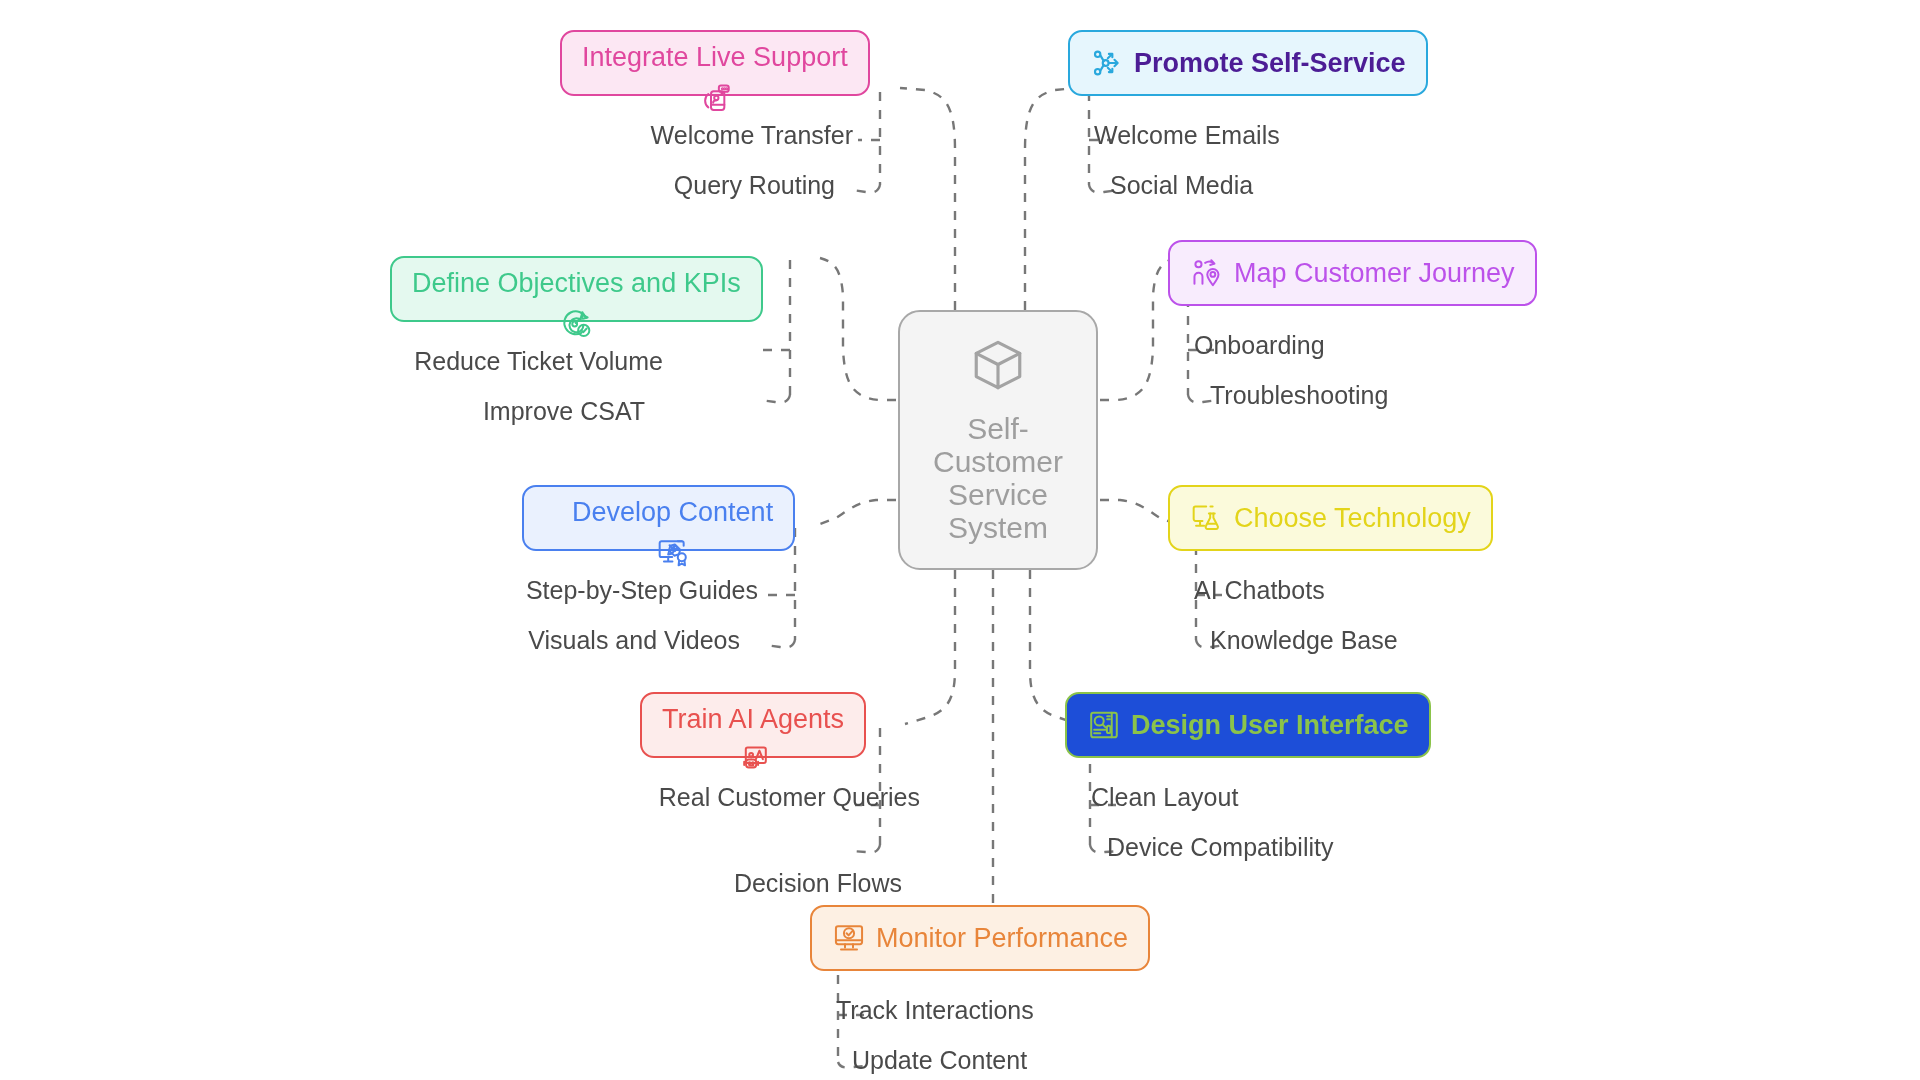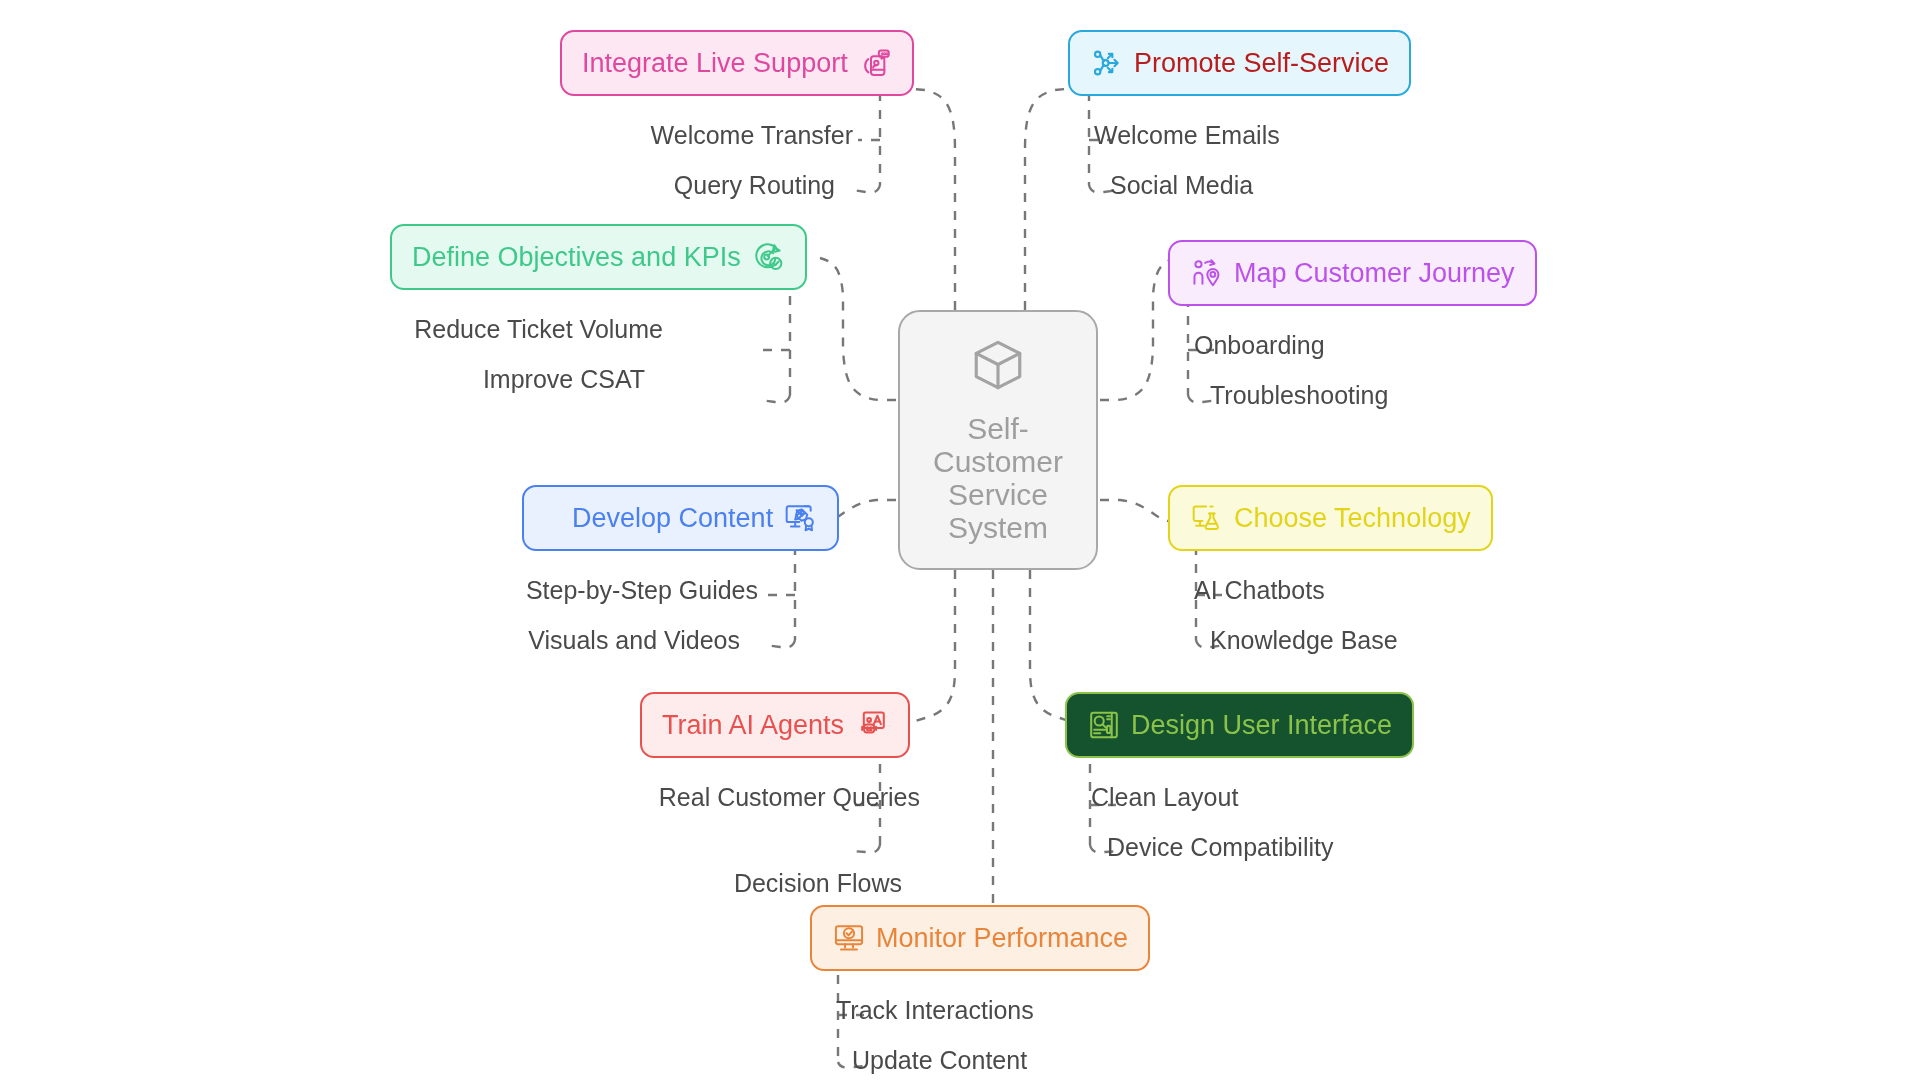--- a/index.html
+++ b/index.html
@@ -96,21 +96,21 @@
     white-space: nowrap;
   }
   .subs.align-right { align-items: flex-end; }
   .subs.align-left  { align-items: flex-start; }
   .subs.align-right .sub-item:nth-child(1) { padding-right: 12px; }
   .subs.align-right .sub-item:nth-child(2) { padding-right: 30px; }
   .subs.align-left  .sub-item:nth-child(1) { padding-left: 26px; }
   .subs.align-left  .sub-item:nth-child(2) { padding-left: 42px; }
 
   .branch.right .branch-node { flex-direction: row; }
-  .branch.left  .branch-node { }
+  .branch.left  .branch-node { flex-direction: column; }
 </style>
 </head>
 <body>
 
 <div id="canvas">
 
   <svg id="connectors" viewBox="0 0 1920 1080" xmlns="http://www.w3.org/2000/svg">
     <g fill="none" stroke="#777777" stroke-width="2.4" stroke-dasharray="9,9" stroke-linecap="butt">
 
       <path d="M 955 310 L 955 150 C 955 105 945 95 925 90 L 900 88"></path>
@@ -218,29 +218,29 @@
           <path d="M7 6.3 9.6 10.6"></path>
           <path d="M7 17.7 9.6 13.4"></path>
           <path d="M13.3 12h6.2"></path>
           <path d="M17.6 9.6 20 12l-2.4 2.4"></path>
           <path d="M12.6 8.4 15.5 5.6"></path>
           <path d="M13.4 5.2h2.6v2.4"></path>
           <path d="M12.6 15.6 15.5 18.4"></path>
           <path d="M13.4 18.8h2.6v-2.4"></path>
         </svg>
       </span>
-      <span class="node-label" style="color:#b91c1c;">Promote Self-Service</span>
+      <span class="node-label" style="color:#4c1d95;font-weight:bold;">Promote Self-Service</span>
     </div>
     <div class="subs align-left" style="width:305px;">
       <span class="sub-item">Welcome Emails</span>
       <span class="sub-item">Social Media</span>
     </div>
   </div>
 
-  <div class="branch left" style="left:390px; top:224px;">
+  <div class="branch left" style="left:390px; top:256px;">
     <div class="branch-node" style="background:#e4f9ef; border-color:#3ec98b;">
       <span class="node-label" style="color:#3ec98b;">Define Objectives and KPIs</span>
       <span class="node-icon">
         <svg width="32" height="32" viewBox="0 0 24 24" fill="none" stroke="#3ec98b" stroke-width="1.5" stroke-linecap="round" stroke-linejoin="round">
           <path d="M19.6 7.4A8.6 8.6 0 1 0 16 18.6"></path>
           <path d="M15.9 9.2a5.2 5.2 0 1 0 1.6 3.6"></path>
           <circle cx="11" cy="12" r="1.8"></circle>
           <path d="M11.8 11.2 18 5"></path>
           <path d="M16.8 3.2l1.3 2.6 2.6 1.3-3.6 1-1.3-1.3z"></path>
           <circle cx="17.8" cy="16.8" r="4.2"></circle>
@@ -338,21 +338,21 @@
         </svg>
       </span>
     </div>
     <div class="subs align-right" style="width:292px;gap:36px;">
       <span class="sub-item">Real Customer Queries</span>
       <span class="sub-item">Decision Flows</span>
     </div>
   </div>
 
   <div class="branch right" style="left:1065px; top:692px;">
-    <div class="branch-node" style="background:#14532d; border-color:#8bc34a;">
+    <div class="branch-node" style="background:#1d4ed8; border-color:#8bc34a;font-weight:bold;">
       <span class="node-icon">
         <svg width="32" height="32" viewBox="0 0 24 24" fill="none" stroke="#8bc34a" stroke-width="1.5" stroke-linecap="round" stroke-linejoin="round">
           <rect x="2.4" y="2.8" width="19.2" height="18.4" rx="1.6"></rect>
           <path d="M17.8 2.8v18.4"></path>
           <circle cx="8.4" cy="9" r="3.4"></circle>
           <path d="m11 11.6 2.2 2.2"></path>
           <path d="M14.4 5.4h2"></path>
           <path d="M14.4 7.6h2"></path>
           <path d="M4.6 15.6h8.4"></path>
           <path d="M4.6 18.2h4.6"></path>

